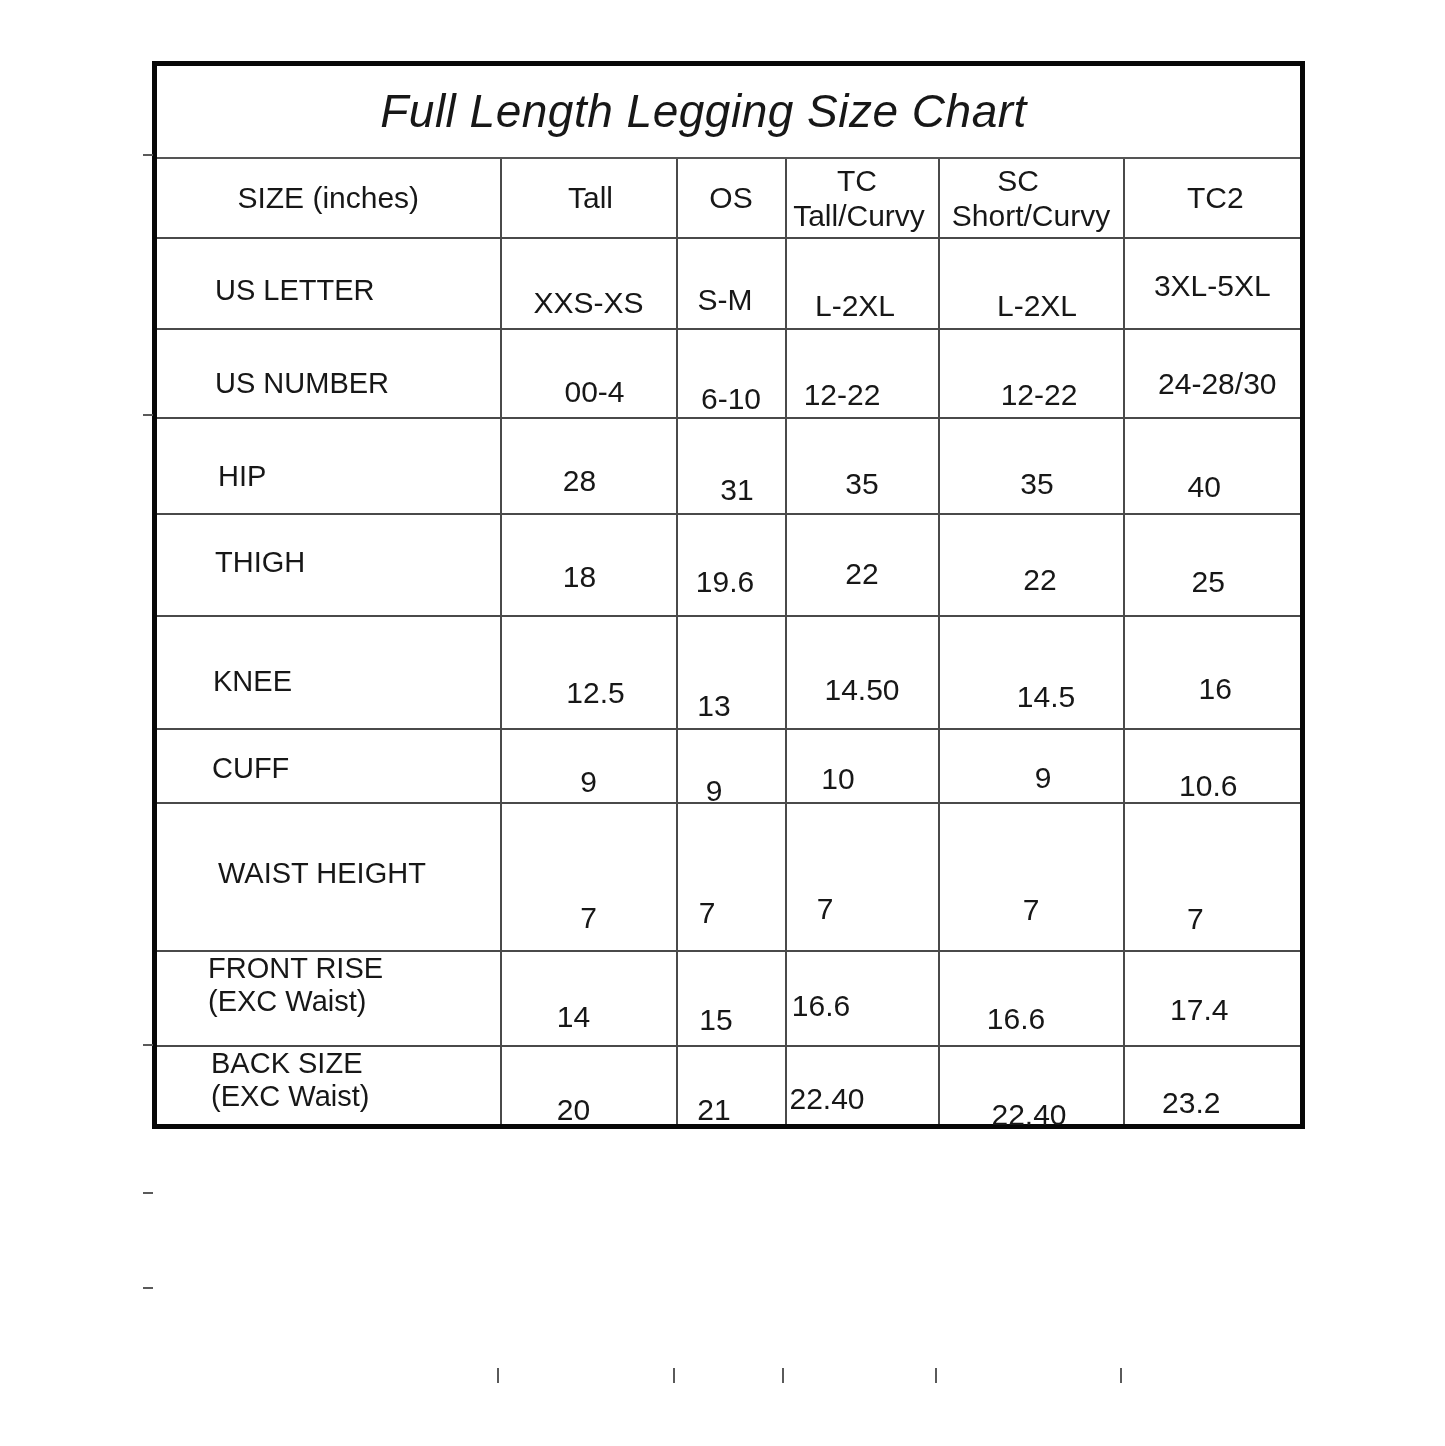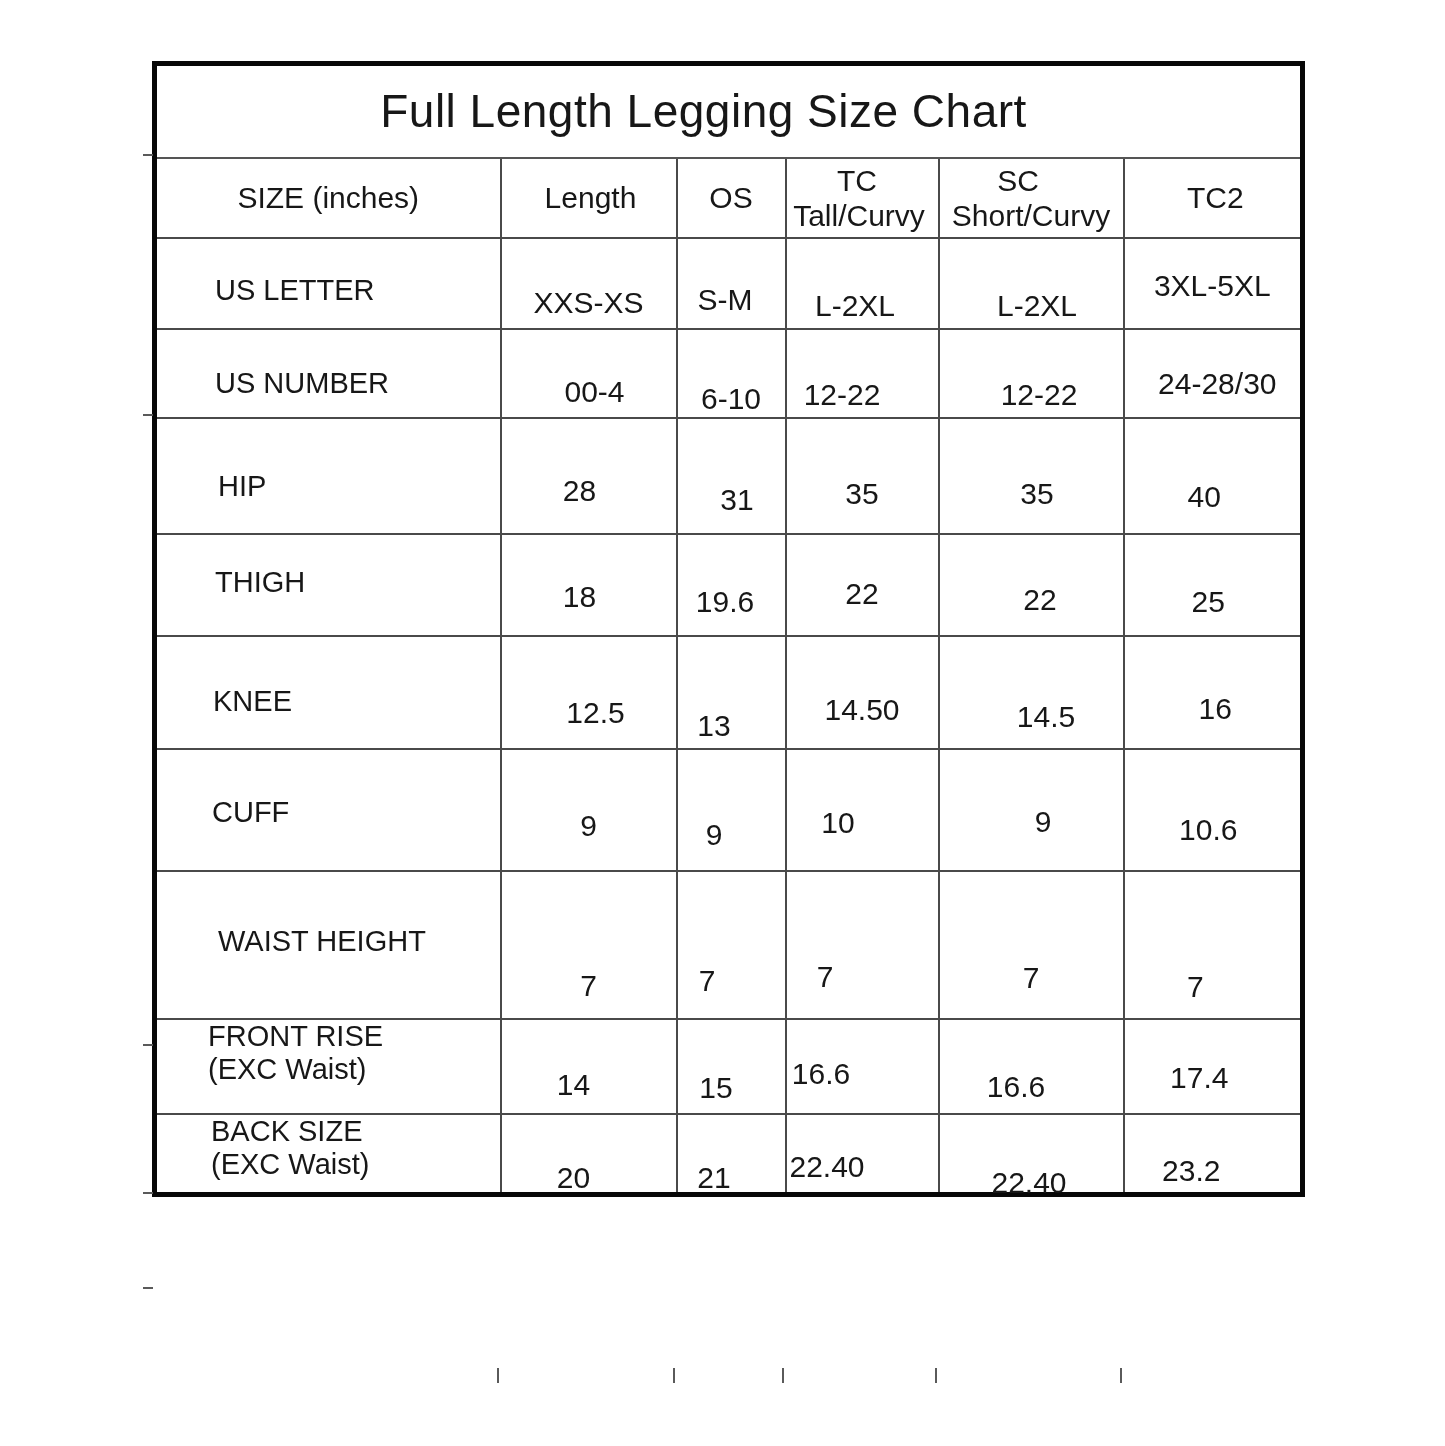--- a/index.html
+++ b/index.html
@@ -2,21 +2,21 @@
 <html><head>
 <meta charset="utf-8">
 <style>
   html,body{margin:0;padding:0;background:#ffffff;}
   .page{position:relative;width:1445px;height:1446px;background:#ffffff;overflow:hidden;
         font-family:"Liberation Sans","DejaVu Sans",sans-serif;color:#171717;}
   table.sizechart{position:absolute;left:152px;top:61px;width:1148px;
         border-collapse:collapse;table-layout:fixed;
         border:5px solid #070707;background:#ffffff;}
   td{border:2px solid #4a4a4a;padding:0;vertical-align:middle;overflow:visible;}
-  td.title-cell{text-align:center;font-size:46px;letter-spacing:0.5px;border-bottom:2px solid #555;}
+  td.title-cell{text-align:center;font-size:46px;letter-spacing:0.5px;border-bottom:2px solid #555;font-style:italic;}
   .title-text{display:inline-block;transform:translateX(-25px);white-space:nowrap;}
   td.hd{text-align:center;font-size:30px;line-height:35px;}
   .hl{transform:translateX(var(--dx,0px));white-space:nowrap;}
   td.lbl{text-align:left;font-size:29px;padding-left:var(--lx,58px);}
   .l{display:inline-block;transform:translateY(var(--dy,0px));line-height:33px;white-space:nowrap;}
   td.val{text-align:center;font-size:30px;}
   .v{display:inline-block;transform:translate(var(--dx,0px),var(--dy,0px));white-space:nowrap;}
   
   .hstub{position:absolute;left:143px;width:10px;height:2px;background:#5a5a5a;}
   .vstub{position:absolute;width:2px;height:15px;top:1368px;background:#5a5a5a;}
@@ -41,21 +41,21 @@
       <td class="title-cell" colspan="6">
         <span class="title-text">Full Length Legging Size Chart</span>
       </td>
     </tr>
 
     <tr style="height:80px">
       <td class="hd">
         <div class="hl">SIZE (inches)</div>
       </td>
       <td class="hd">
-        <div class="hl" style="--dx:2px">Length</div>
+        <div class="hl" style="--dx:2px">Tall</div>
       </td>
       <td class="hd">
         <div class="hl">OS</div>
       </td>
       <td class="hd">
         <div class="hl" style="--dx:-5px">TC</div>
         <div class="hl" style="--dx:-3px">Tall/Curvy</div>
       </td>
       <td class="hd">
         <div class="hl" style="--dx:-13px">SC</div>
@@ -82,21 +82,21 @@
         <div class="l" style="--dy:10px">US NUMBER</div>
       </td>
       <td class="val"><span class="v" style="--dx:6px;--dy:19px">00-4</span></td>
       <td class="val"><span class="v" style="--dx:0px;--dy:26px">6-10</span></td>
       <td class="val"><span class="v" style="--dx:-20px;--dy:22px">12-22</span></td>
       <td class="val"><span class="v" style="--dx:8px;--dy:22px">12-22</span></td>
       <td class="val"><span class="v" style="--dx:5px;--dy:11px">24-28/30</span></td>
     </tr>
 
 
-    <tr style="height:116px">
+    <tr style="height:96px">
       <td class="lbl" style="--lx:61px">
         <div class="l" style="--dy:11px">HIP</div>
       </td>
       <td class="val"><span class="v" style="--dx:-9px;--dy:15px">28</span></td>
       <td class="val"><span class="v" style="--dx:6px;--dy:24px">31</span></td>
       <td class="val"><span class="v" style="--dx:0px;--dy:18px">35</span></td>
       <td class="val"><span class="v" style="--dx:6px;--dy:18px">35</span></td>
       <td class="val"><span class="v" style="--dx:-8px;--dy:21px">40</span></td>
     </tr>
 
@@ -115,21 +115,21 @@
       <td class="lbl" style="--lx:56px">
         <div class="l" style="--dy:9px">KNEE</div>
       </td>
       <td class="val"><span class="v" style="--dx:7px;--dy:21px">12.5</span></td>
       <td class="val"><span class="v" style="--dx:-17px;--dy:34px">13</span></td>
       <td class="val"><span class="v" style="--dx:0px;--dy:18px">14.50</span></td>
       <td class="val"><span class="v" style="--dx:15px;--dy:25px">14.5</span></td>
       <td class="val"><span class="v" style="--dx:3px;--dy:17px">16</span></td>
     </tr>
 
-    <tr style="height:122px">
+    <tr style="height:74px">
       <td class="lbl" style="--lx:55px">
         <div class="l" style="--dy:3px">CUFF</div>
       </td>
       <td class="val"><span class="v" style="--dx:0px;--dy:16px">9</span></td>
       <td class="val"><span class="v" style="--dx:-17px;--dy:25px">9</span></td>
       <td class="val"><span class="v" style="--dx:-24px;--dy:13px">10</span></td>
       <td class="val"><span class="v" style="--dx:12px;--dy:12px">9</span></td>
       <td class="val"><span class="v" style="--dx:-4px;--dy:20px">10.6</span></td>
     </tr>
 

